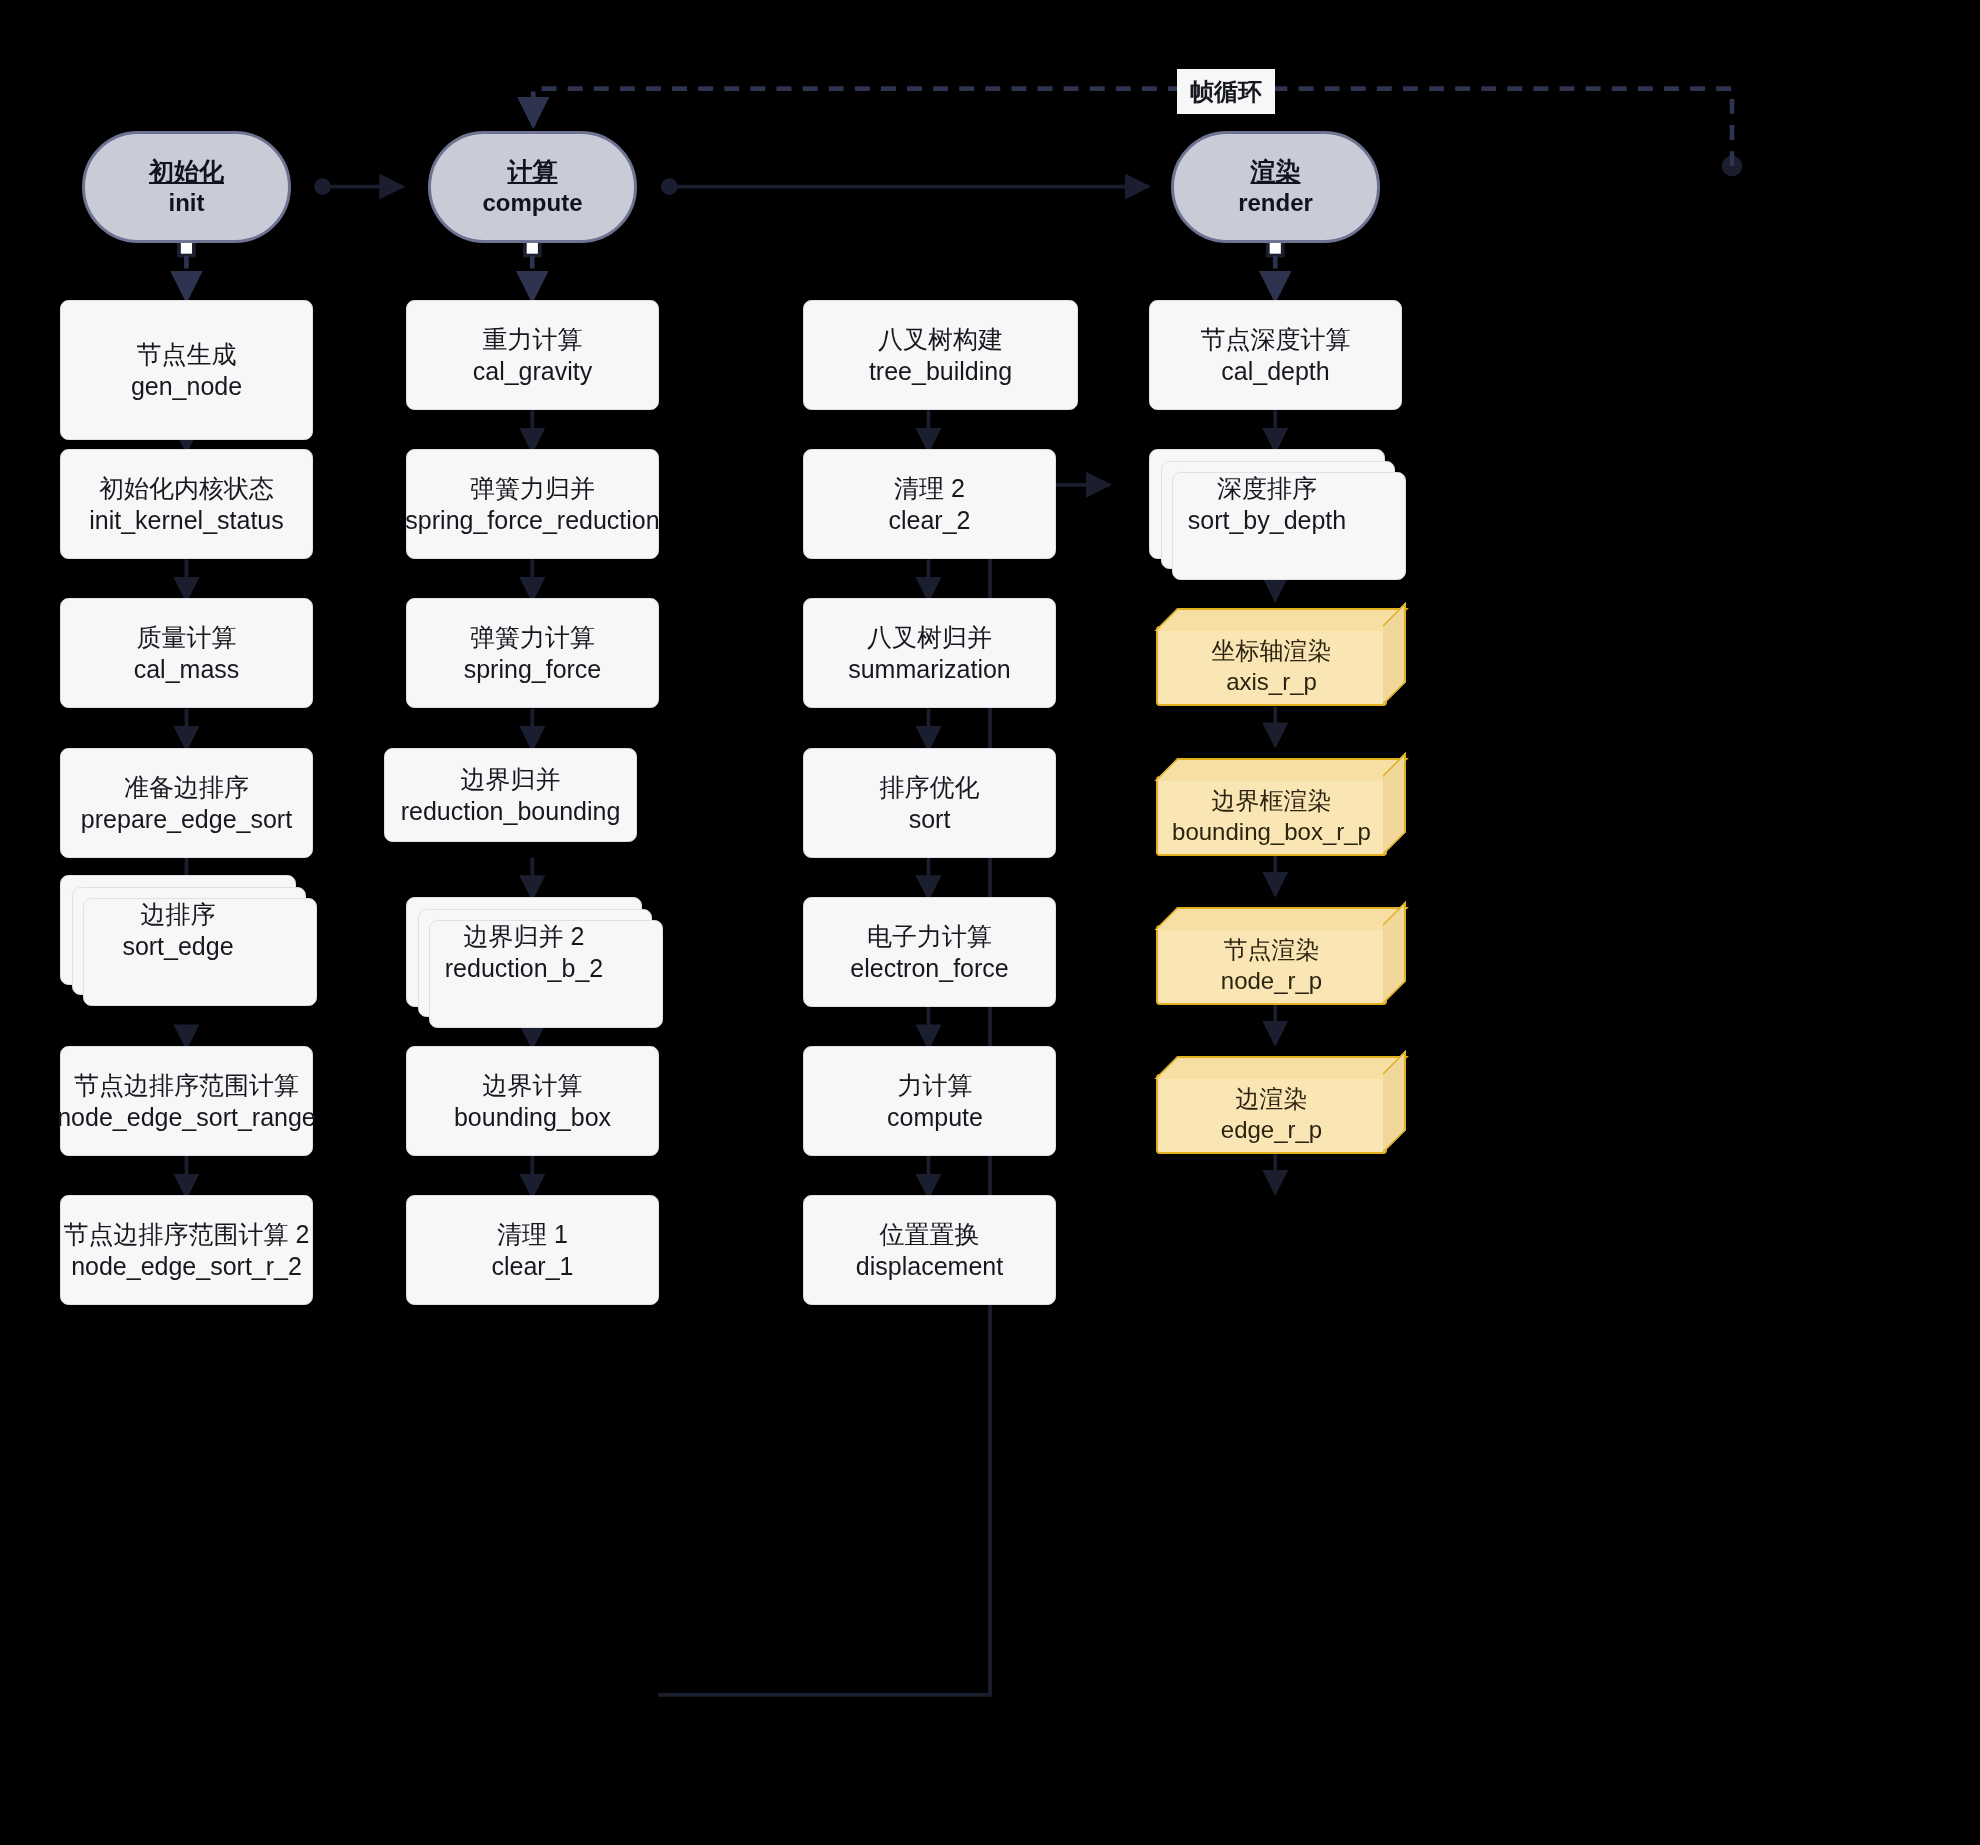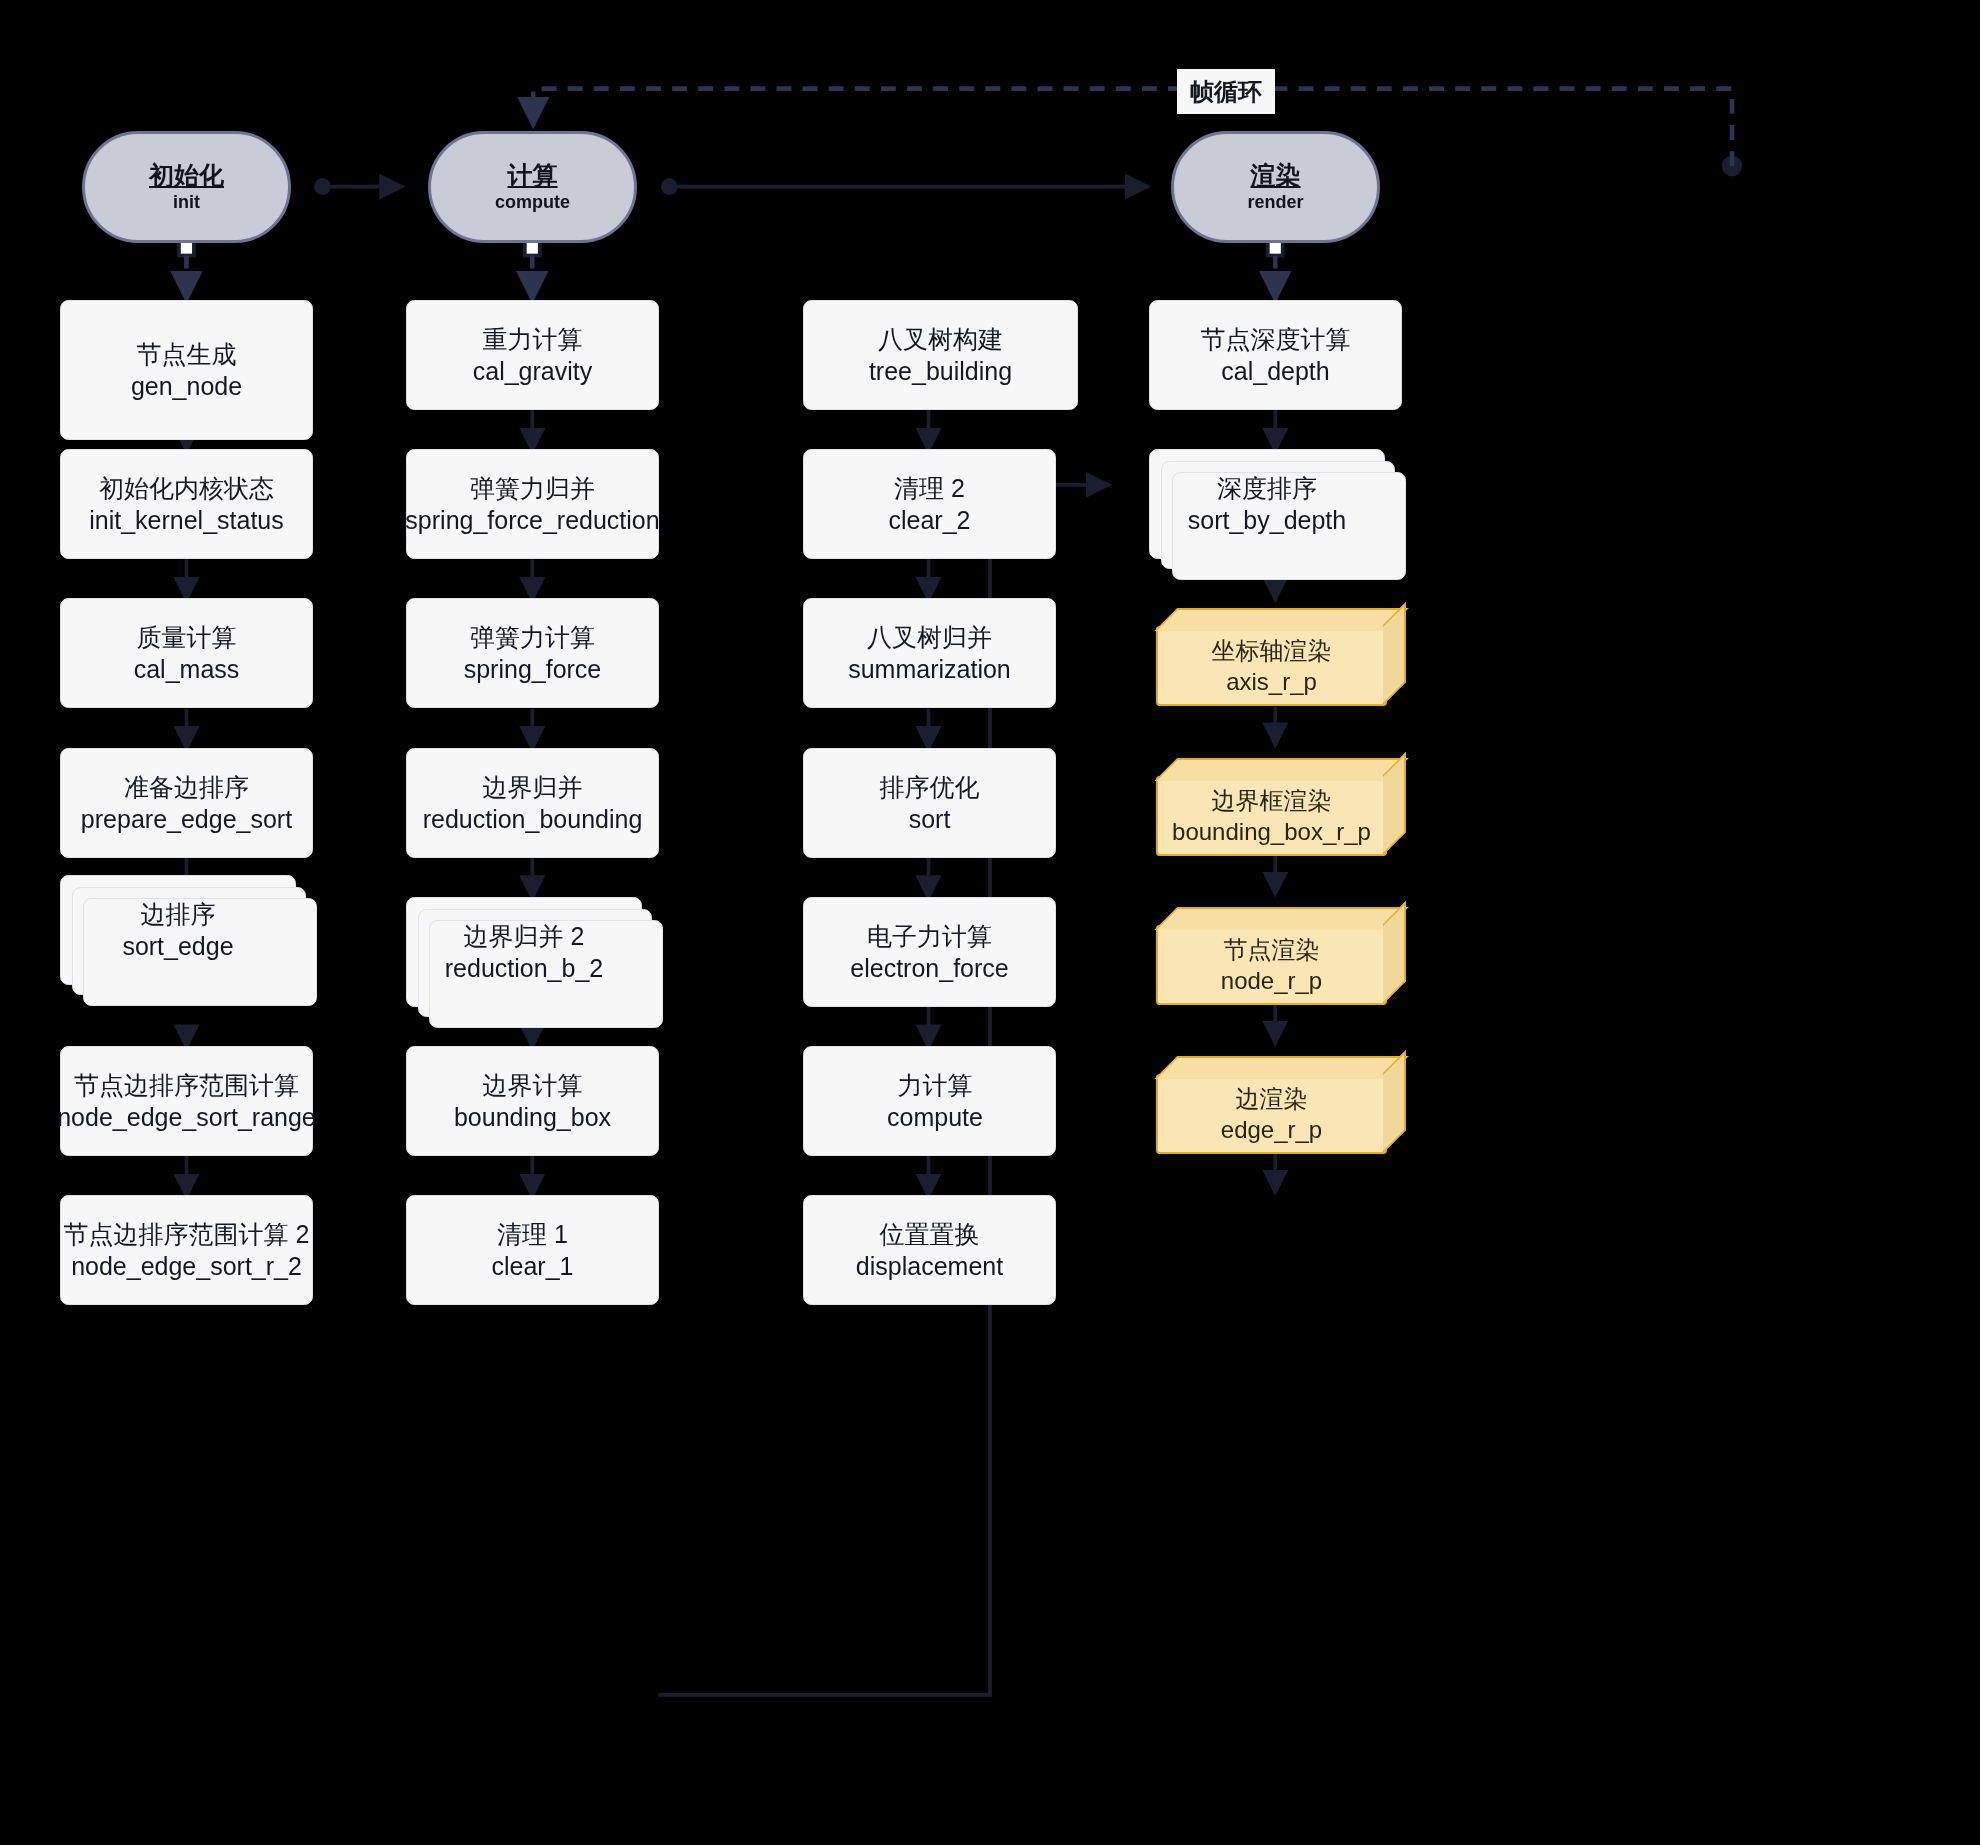--- a/index.html
+++ b/index.html
@@ -12,21 +12,21 @@
     position:absolute;
     box-sizing:border-box;
     background:#c9cbd7;
     border:3.7px solid #6e7392;
     border-radius:75px;
     display:flex;flex-direction:column;align-items:center;justify-content:center;
     color:#11131f;
     z-index:4;
   }
   .phase .cn{font-size:25px;font-weight:bold;line-height:1.25;text-decoration:underline;}
-  .phase .en{font-size:18px;font-weight:bold;line-height:1.25;}
+  .phase .en{font-size:24px;font-weight:bold;line-height:1.25;}
 
   
   .proc{
     position:absolute;box-sizing:border-box;
     background:#f7f7f8;
     border:1.9px solid #e0e0e6;
     border-radius:8.4px;
     display:flex;flex-direction:column;align-items:center;justify-content:center;
     color:#16181f;
     z-index:4;
@@ -207,21 +207,21 @@
     <div class="en">cal_gravity</div>
   </div>
   <div class="proc" style="left:406px;top:449px;width:253px;height:110px;">
     <div class="cn">弹簧力归并</div>
     <div class="en">spring_force_reduction</div>
   </div>
   <div class="proc" style="left:406px;top:598px;width:253px;height:110px;">
     <div class="cn">弹簧力计算</div>
     <div class="en">spring_force</div>
   </div>
-  <div class="proc" style="left:406px;top:748px;width:253px;height:110px;justify-content:center;">
+  <div class="proc" style="left:384px;top:748px;width:253px;height:94px;justify-content:center;">
     <div class="cn">边界归并</div>
     <div class="en">reduction_bounding</div>
   </div>
   <div class="proc stack" style="left:406px;top:897px;width:236px;height:110px;">
     <div class="cn">边界归并 2</div>
     <div class="en">reduction_b_2</div>
   </div>
   <div class="proc" style="left:406px;top:1046px;width:253px;height:110px;">
     <div class="cn">边界计算</div>
     <div class="en">bounding_box</div>

